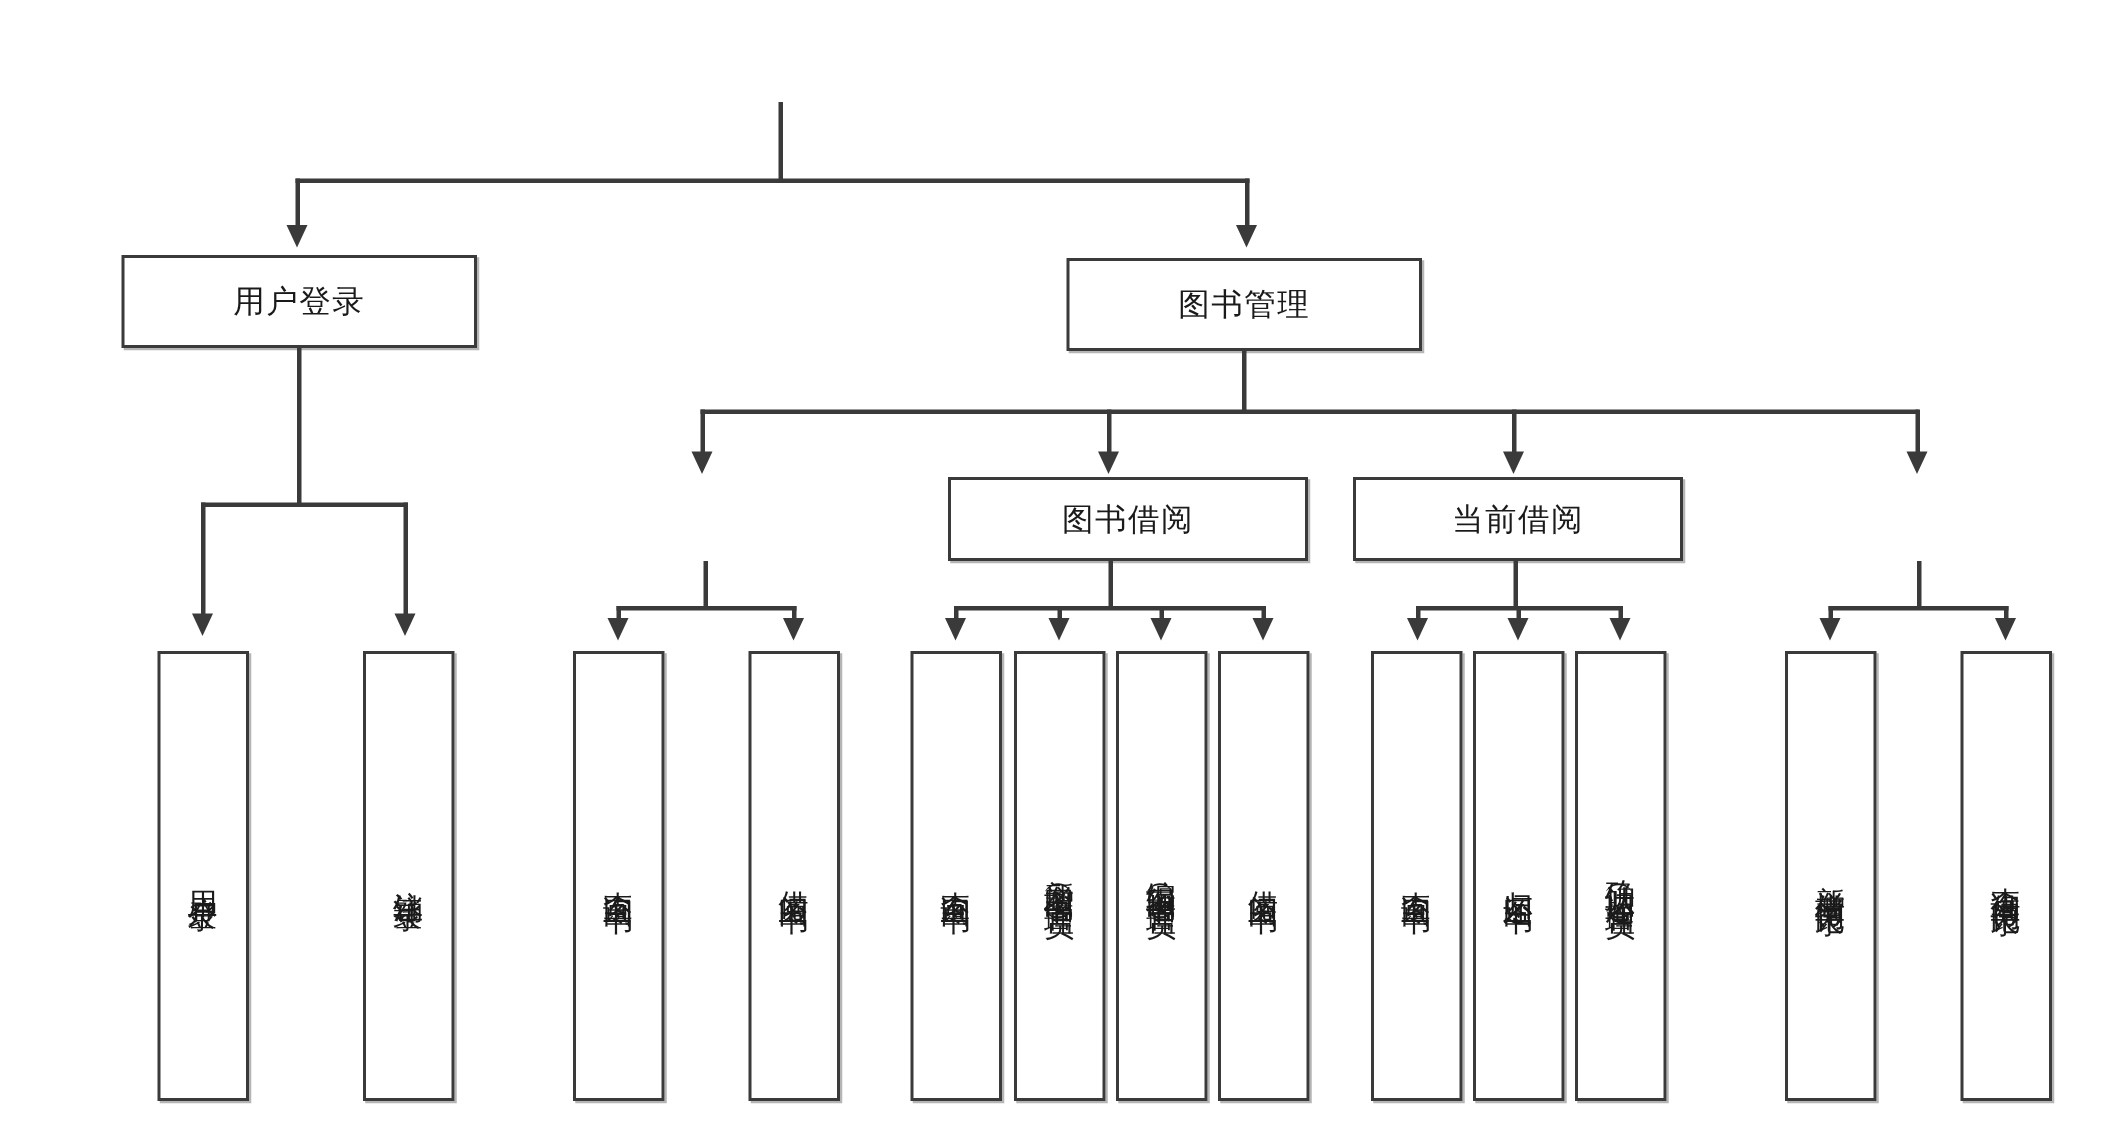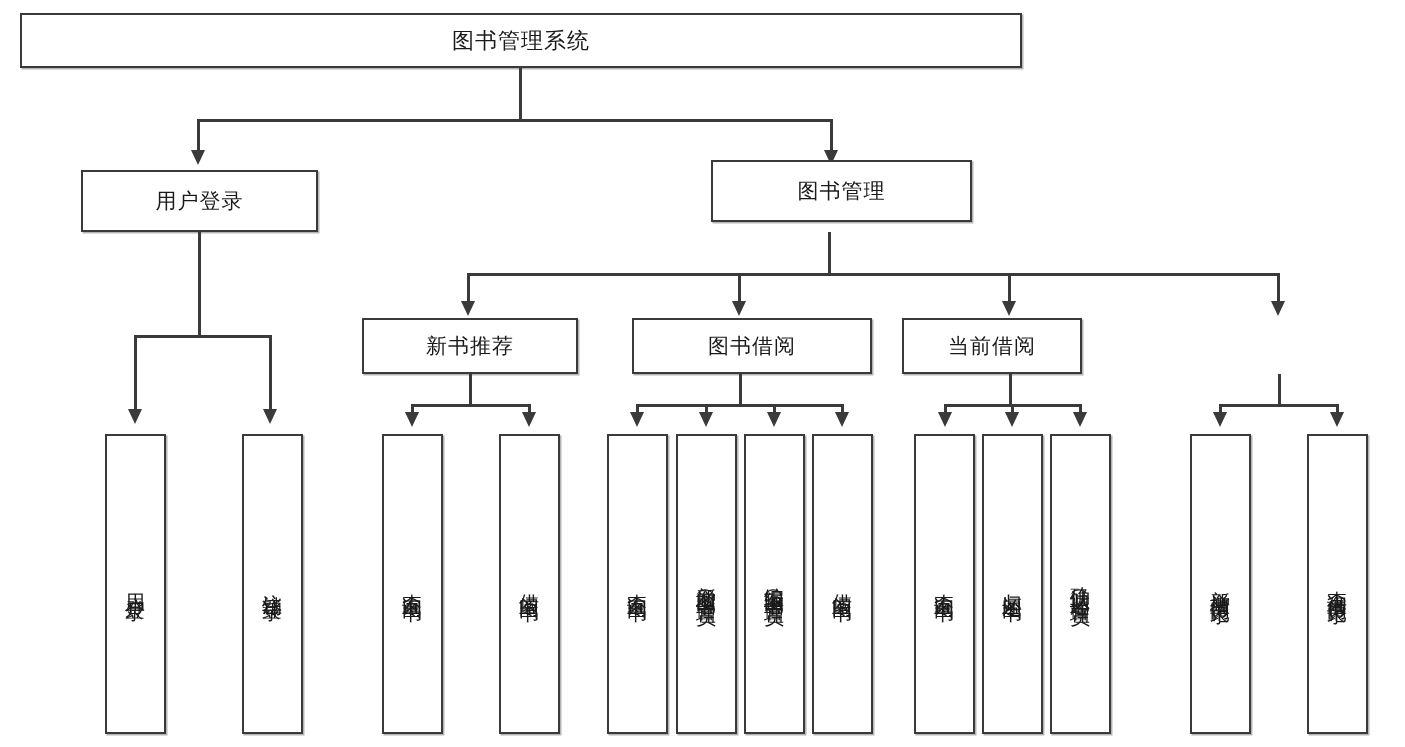--- a/index.html
+++ b/index.html
@@ -76,39 +76,36 @@
     font-family: "DejaVu Sans", "Liberation Sans", sans-serif;
     white-space: nowrap;
     user-select: none;
   }
 </style>
 </head>
 <body>
 
 <div id="canvas">
 
-  <div class="node horiz title" style="left:20px; top:13px; width:1002px; height:55px;">
-    <span>图书管理系统</span>
-  </div>
 
   <div class="vline" style="left:519px; top:68px; width:3px; height:52px;"></div>
 
   <div class="hline" style="left:197px; top:119px; width:636px; height:3px;"></div>
 
   <div class="vline" style="left:197px; top:119px; width:3px; height:33px;"></div>
   <div class="arrow" style="left:191px; top:150px;"></div>
 
   <div class="vline" style="left:830px; top:119px; width:3px; height:33px;"></div>
   <div class="arrow" style="left:824px; top:150px;"></div>
 
   <div class="node horiz" style="left:81px; top:170px; width:237px; height:62px;">
     <span>用户登录</span>
   </div>
 
-  <div class="node horiz" style="left:711px; top:160px; width:261px; height:62px;">
+  <div class="node horiz" style="left:711px; top:172px; width:237px; height:62px;">
     <span>图书管理</span>
   </div>
 
   <div class="vline" style="left:198px; top:232px; width:3px; height:104px;"></div>
   <div class="hline" style="left:134px; top:335px; width:138px; height:3px;"></div>
   <div class="vline" style="left:134px; top:335px; width:3px; height:76px;"></div>
   <div class="arrow" style="left:128px; top:409px;"></div>
   <div class="vline" style="left:269px; top:335px; width:3px; height:76px;"></div>
   <div class="arrow" style="left:263px; top:409px;"></div>
 
@@ -116,27 +113,24 @@
   <div class="hline" style="left:467px; top:273px; width:812px; height:3px;"></div>
   <div class="vline" style="left:467px; top:273px; width:3px; height:30px;"></div>
   <div class="arrow" style="left:461px; top:301px;"></div>
   <div class="vline" style="left:738px; top:273px; width:3px; height:30px;"></div>
   <div class="arrow" style="left:732px; top:301px;"></div>
   <div class="vline" style="left:1008px; top:273px; width:3px; height:30px;"></div>
   <div class="arrow" style="left:1002px; top:301px;"></div>
   <div class="vline" style="left:1277px; top:273px; width:3px; height:30px;"></div>
   <div class="arrow" style="left:1271px; top:301px;"></div>
 
-  <div class="node horiz" style="left:362px; top:318px; width:216px; height:56px;">
-    <span>新书推荐</span>
-  </div>
   <div class="node horiz" style="left:632px; top:318px; width:240px; height:56px;">
     <span>图书借阅</span>
   </div>
-  <div class="node horiz" style="left:902px; top:318px; width:180px; height:56px;">
+  <div class="node horiz" style="left:902px; top:318px; width:220px; height:56px;">
     <span>当前借阅</span>
   </div>
 
   <div class="vline" style="left:469px; top:374px; width:3px; height:31px;"></div>
   <div class="hline" style="left:411px; top:404px; width:120px; height:3px;"></div>
   <div class="vline" style="left:411px; top:404px; width:3px; height:10px;"></div>
   <div class="arrow" style="left:405px; top:412px;"></div>
   <div class="vline" style="left:528px; top:404px; width:3px; height:10px;"></div>
   <div class="arrow" style="left:522px; top:412px;"></div>
 

